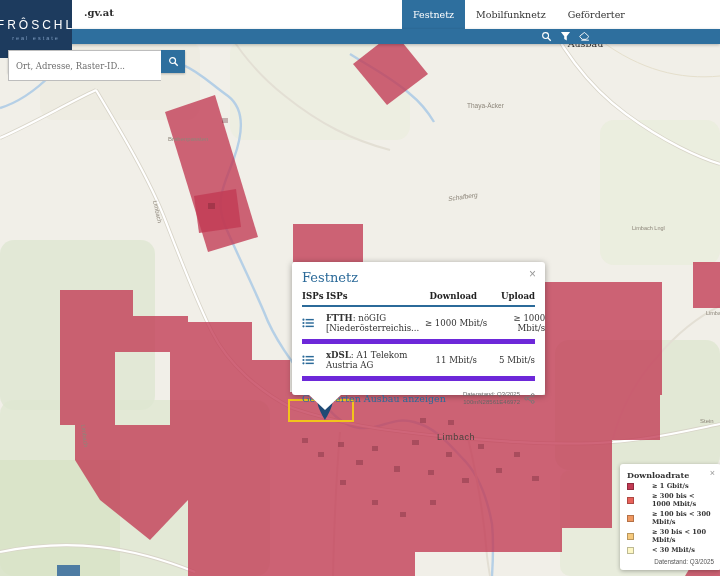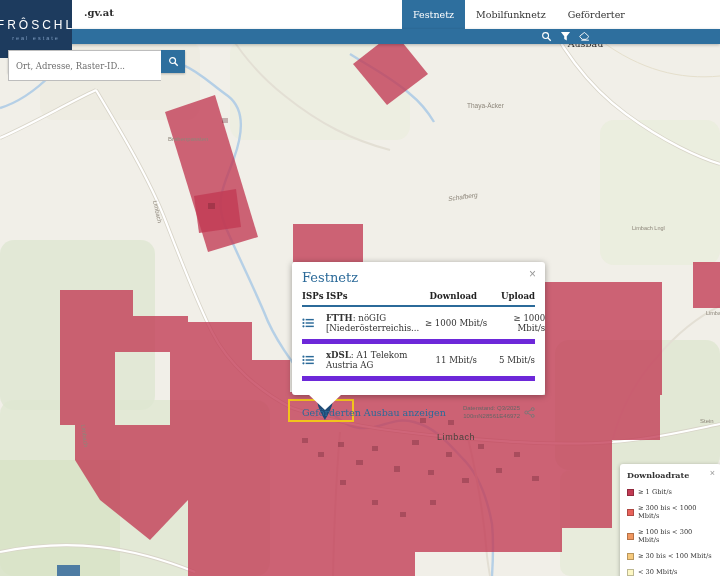--- a/index.html
+++ b/index.html
@@ -59,35 +59,35 @@
   .popup .title { color:#2b6a99; font-size:13px; }
   .popup .close { position:absolute; right:9px; top:6px; color:#999; font-size:12px;
                   font-family:"Liberation Sans", sans-serif; cursor:pointer; line-height:1; }
   .ptable { margin-top:6px; font-size:8.6px; color:#222; }
   .prow { display:grid; grid-template-columns:24px 1fr 68px 58px; align-items:center; }
   .prow .r { text-align:right; }
   .phead { font-weight:bold; padding-bottom:4px; border-bottom:2px solid #2b6a99; }
   .pdata { padding:6px 0; border-bottom:5px solid #6d28d9; color:#333; }
   .pdata .b { font-weight:bold; }
   .lico { color:#2b6a99; display:inline-flex; width:13px; height:10px; cursor:pointer; }
-  .pfoot { margin-top:23px; display:flex; justify-content:space-between; align-items:center; }
+  .pfoot { margin-top:9px; display:flex; justify-content:space-between; align-items:center; }
   .pfoot .link { color:#2b6a99; font-size:9.5px; cursor:pointer; }
   .pfoot .meta { display:flex; align-items:center; gap:4px; }
   .pfoot .stamp { font-size:6px; color:#666; text-align:right; line-height:1.35;
                   font-family:"Liberation Sans", sans-serif; }
   .share { color:#777; width:11px; height:11px; display:inline-flex; cursor:pointer; }
 
   
   .legend { position:absolute; left:620px; top:464px; width:101px; background:#fff; z-index:6;
             border-radius:3px; box-shadow:0 1px 4px rgba(0,0,0,.3); padding:6px 7px 5px;
             font-family:"DejaVu Serif", serif; }
   .legend .ltitle { font-size:8px; font-weight:bold; color:#333; }
   .legend .close { position:absolute; right:6px; top:4px; color:#999; font-size:9px;
                    font-family:"Liberation Sans", sans-serif; cursor:pointer; }
-  .legend .li { display:flex; align-items:center; gap:4px; margin-top:8px; }
+  .legend .li { display:flex; align-items:center; gap:18px; margin-top:2px;font-weight:bold; }
   .legend .sw { width:7px; height:7px; flex:0 0 7px; border:.5px solid rgba(0,0,0,.25); }
   .legend .li span:last-child { font-size:6.6px; color:#333; }
   .legend .lstamp { margin-top:4px; font-size:6.3px; color:#555; text-align:right;
                     font-family:"Liberation Sans", sans-serif; }
 </style>
 </head>
 <body>
 
 <div class="app">
 

